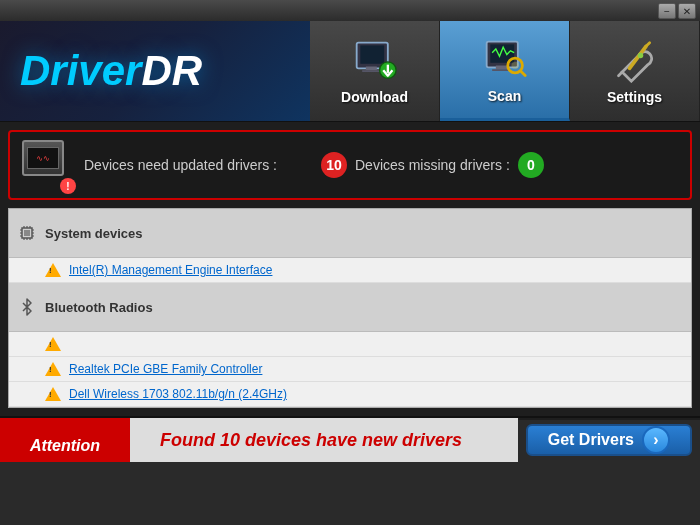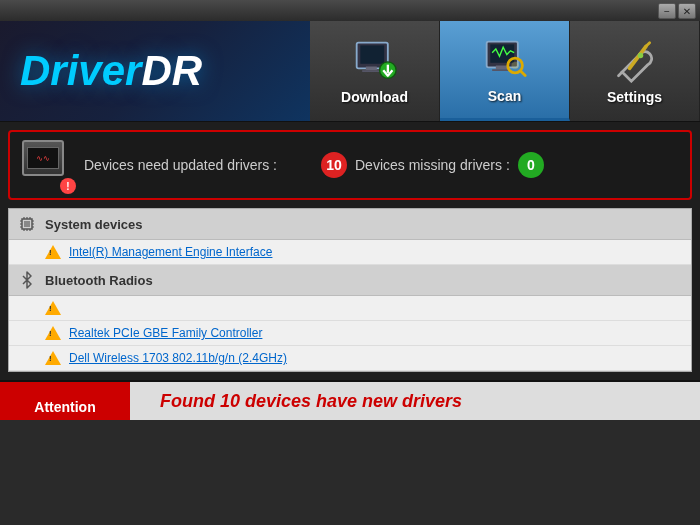--- a/index.html
+++ b/index.html
@@ -244,21 +244,21 @@
       background: #d0d0d0;
     }
     .device-list::-webkit-scrollbar-thumb {
       background: #999;
       border: 1px solid #aaa;
     }
 
     .device-category {
       display: flex;
       align-items: center;
-      padding: 5px 8px;
+      padding: 14px 8px;
       background: #d0d0d0;
       border-bottom: 1px solid #bbb;
       font-weight: bold;
       color: #333;
       font-size: 13px;
     }
 
     .device-category-icon {
       width: 20px;
       height: 20px;
@@ -327,21 +327,22 @@
       background: #cc0000;
       width: 130px;
       display: flex;
       align-items: center;
       justify-content: center;
       flex-shrink: 0;
     }
 
     .attention-label {
       color: white;
-      font-size: 14px;
+      font-size: 16px;
+      font-style: italic;
       font-weight: bold;
       margin-top: 12px;
     }
 
     .attention-message {
       flex: 1;
       background: #dddddd;
       display: flex;
       align-items: center;
       padding: 0 30px;
@@ -558,15 +559,19 @@
 
   </div>
 
   <div class="bottom-bar">
     <div class="attention-section">
       <span class="attention-label">Attention</span>
     </div>
     <div class="attention-message">
       <span class="attention-text">Found 10 devices have new drivers</span>
     </div>
+    <div class="get-drivers-btn">
+      <span class="get-drivers-text">Get Drivers</span>
+      <div class="arrow-circle">›</div>
+    </div>
   </div>
 
 </div>
 
 </body></html>

